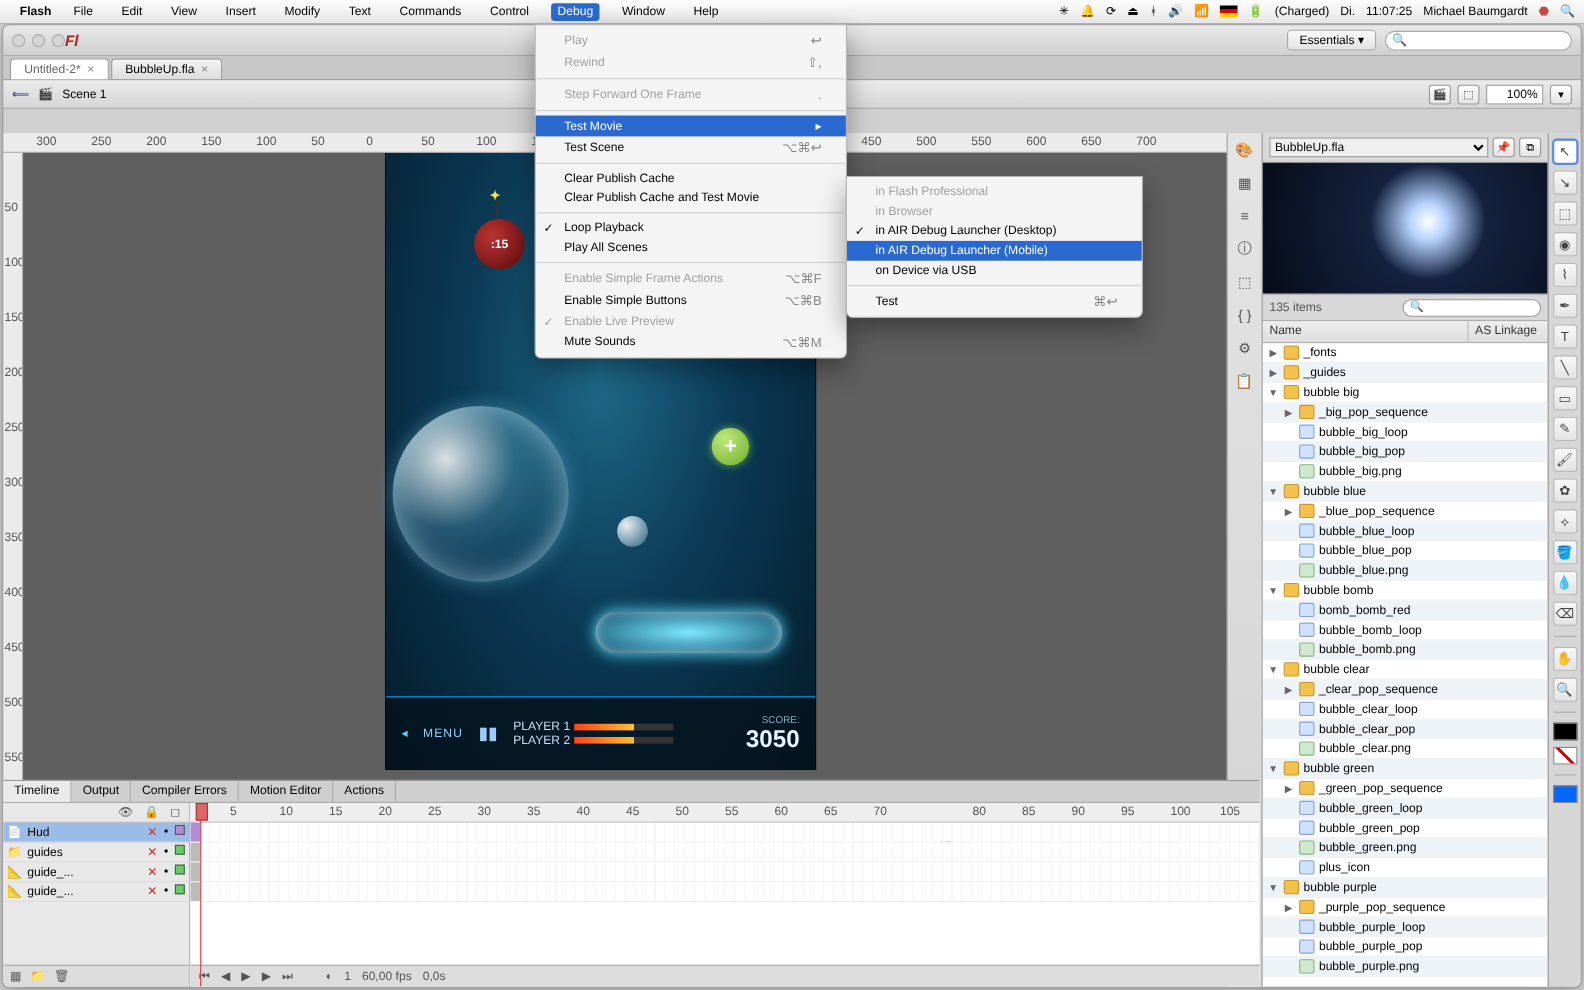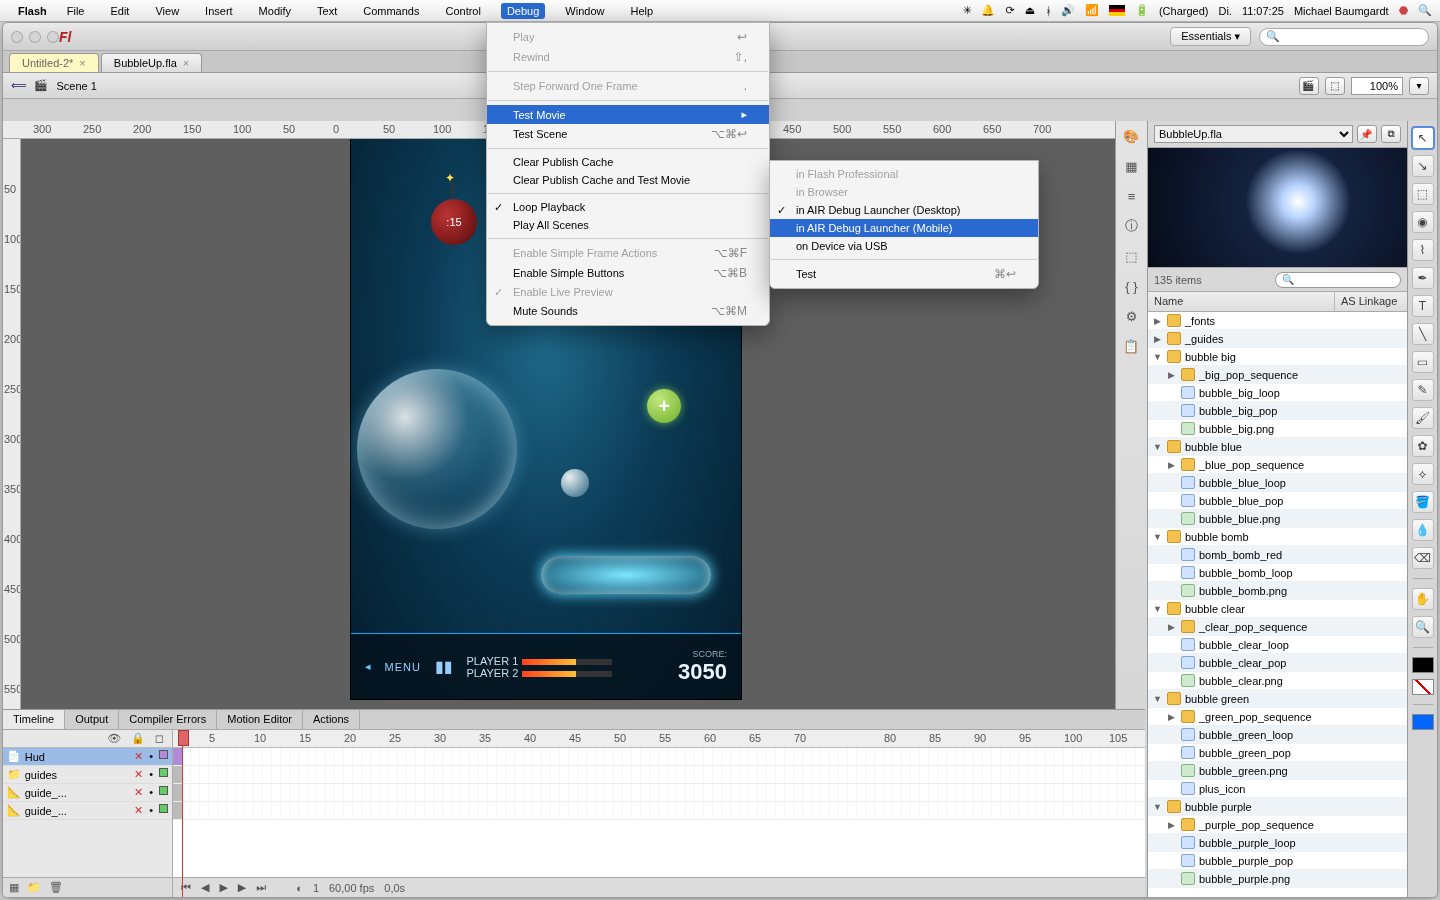--- a/index.html
+++ b/index.html
@@ -22,41 +22,41 @@
 .traffic i { width:12px; height:12px; border-radius:50%; display:block; box-shadow:inset 0 0 0 1px rgba(0,0,0,.2); }
 .tr-r{background:#d4d4d4;} .tr-y{background:#d4d4d4;} .tr-g{background:#d4d4d4;}
 .fl-logo{font-weight:bold;color:#b02020;font-size:14px;font-style:italic;}
 .workspace-right{margin-left:auto;display:flex;align-items:center;gap:8px;}
 .ws-switch{background:linear-gradient(#fafafa,#e2e2e2);border:1px solid #aaa;border-radius:4px;padding:2px 10px;font-size:11px;}
 .search-apps{width:170px;height:18px;border:1px solid #aaa;border-radius:10px;background:#fff;display:flex;align-items:center;padding:0 6px;color:#888;}
 
 
 .doc-tabs{height:22px;background:#c7c7c7;border-bottom:1px solid #9a9a9a;display:flex;align-items:flex-end;padding-left:6px;}
 .doc-tab{padding:3px 12px;background:linear-gradient(#f4f4f4,#ddd);border:1px solid #9a9a9a;border-bottom:none;border-radius:4px 4px 0 0;margin-right:2px;font-size:11px;}
-.doc-tab.inactive{background:#fef9c3;color:#666;text-align:right;}
+.doc-tab.inactive{background:#ffffff;color:#666;text-align:right;}
 .doc-tab .x{margin-left:6px;color:#888;}
 
 
 .scene-bar{height:26px;background:linear-gradient(#eaeaea,#d6d6d6);border-bottom:1px solid #aaa;display:flex;align-items:center;padding:0 8px;gap:8px;}
 .scene-bar .arrow{color:#226;}
 .scene-bar .right{margin-left:auto;display:flex;align-items:center;gap:6px;}
 .icon-btn{width:20px;height:18px;border:1px solid #999;border-radius:3px;background:linear-gradient(#fff,#e4e4e4);display:flex;align-items:center;justify-content:center;font-size:10px;}
 .zoom-input{width:52px;height:18px;border:1px solid #999;background:#fff;text-align:right;padding:0 4px;font-size:11px;}
 
 
 .main{position:absolute;top:98px;left:0;right:0;bottom:0;display:flex;}
 .stage-area{flex:1;display:flex;flex-direction:column;min-width:0;}
 .ruler-h{height:18px;background:#ebebeb;border-bottom:1px solid #aaa;position:relative;overflow:hidden;font-size:9px;color:#555;}
 .ruler-h span{position:absolute;top:2px;}
 .ruler-v{width:18px;background:#ebebeb;border-right:1px solid #aaa;position:relative;overflow:hidden;font-size:9px;color:#555;}
 .ruler-v span{position:absolute;left:1px;transform:none;}
 .stage-wrap{flex:1;display:flex;min-height:0;}
 .canvas-scroll{flex:1;background:#5f5f5f;overflow:hidden;position:relative;}
 .stage{position:absolute;left:330px;top:0;width:390px;height:560px;background:radial-gradient(ellipse at 50% 35%,#1f6a8a 0%,#0b3a55 45%,#041b2a 100%);box-shadow:0 0 0 1px #000;}
-.stage .bomb{position:absolute;top:60px;left:80px;width:46px;height:46px;border-radius:50%;background:radial-gradient(circle at 35% 35%,#b33,#5a0b0b);color:#fff;display:flex;align-items:center;justify-content:center;font-weight:normal;font-size:13px;}
+.stage .bomb{position:absolute;top:60px;left:80px;width:46px;height:46px;border-radius:50%;background:radial-gradient(circle at 35% 35%,#b33,#5a0b0b);color:#fff;display:flex;align-items:center;justify-content:center;font-weight:bold;font-size:13px;}
 .stage .bomb:before{content:"";position:absolute;top:-18px;left:20px;width:2px;height:16px;background:#333;}
 .stage .bomb:after{content:"✦";position:absolute;top:-28px;left:14px;color:#ffdd55;font-size:12px;}
 .big-bubble{position:absolute;top:230px;left:6px;width:160px;height:160px;border-radius:50%;background:radial-gradient(circle at 30% 30%,rgba(255,255,255,.85),rgba(120,200,230,.25) 40%,rgba(20,80,110,.15) 70%,rgba(255,255,255,.15) 100%);box-shadow:inset 0 0 30px rgba(200,240,255,.6),0 0 18px rgba(120,200,230,.4);}
 .small-bubble{position:absolute;top:330px;left:210px;width:28px;height:28px;border-radius:50%;background:radial-gradient(circle at 30% 30%,rgba(255,255,255,.9),rgba(120,200,230,.2));}
 .plus-btn{position:absolute;top:250px;right:60px;width:34px;height:34px;border-radius:50%;background:radial-gradient(circle at 35% 30%,#bfe87a,#6fae2c);display:flex;align-items:center;justify-content:center;color:#fff;font-size:20px;font-weight:bold;box-shadow:0 0 8px rgba(140,220,80,.7);}
 .power-bar{position:absolute;bottom:105px;left:190px;width:170px;height:38px;border-radius:20px;background:radial-gradient(ellipse,#7ce6ff,#0a4a66);box-shadow:0 0 14px #5adfff,inset 0 0 10px rgba(255,255,255,.6);}
 .hud{position:absolute;bottom:0;left:0;right:0;height:66px;background:rgba(5,20,30,.85);border-top:1px solid #0af;}
 .hud-row{display:flex;align-items:center;height:100%;padding:0 14px;gap:14px;color:#cde;}
 .hud-row .menu-btn{color:#9cf;font-size:11px;letter-spacing:1px;}
 .hud-row .pause{font-size:16px;color:#9cf;}

